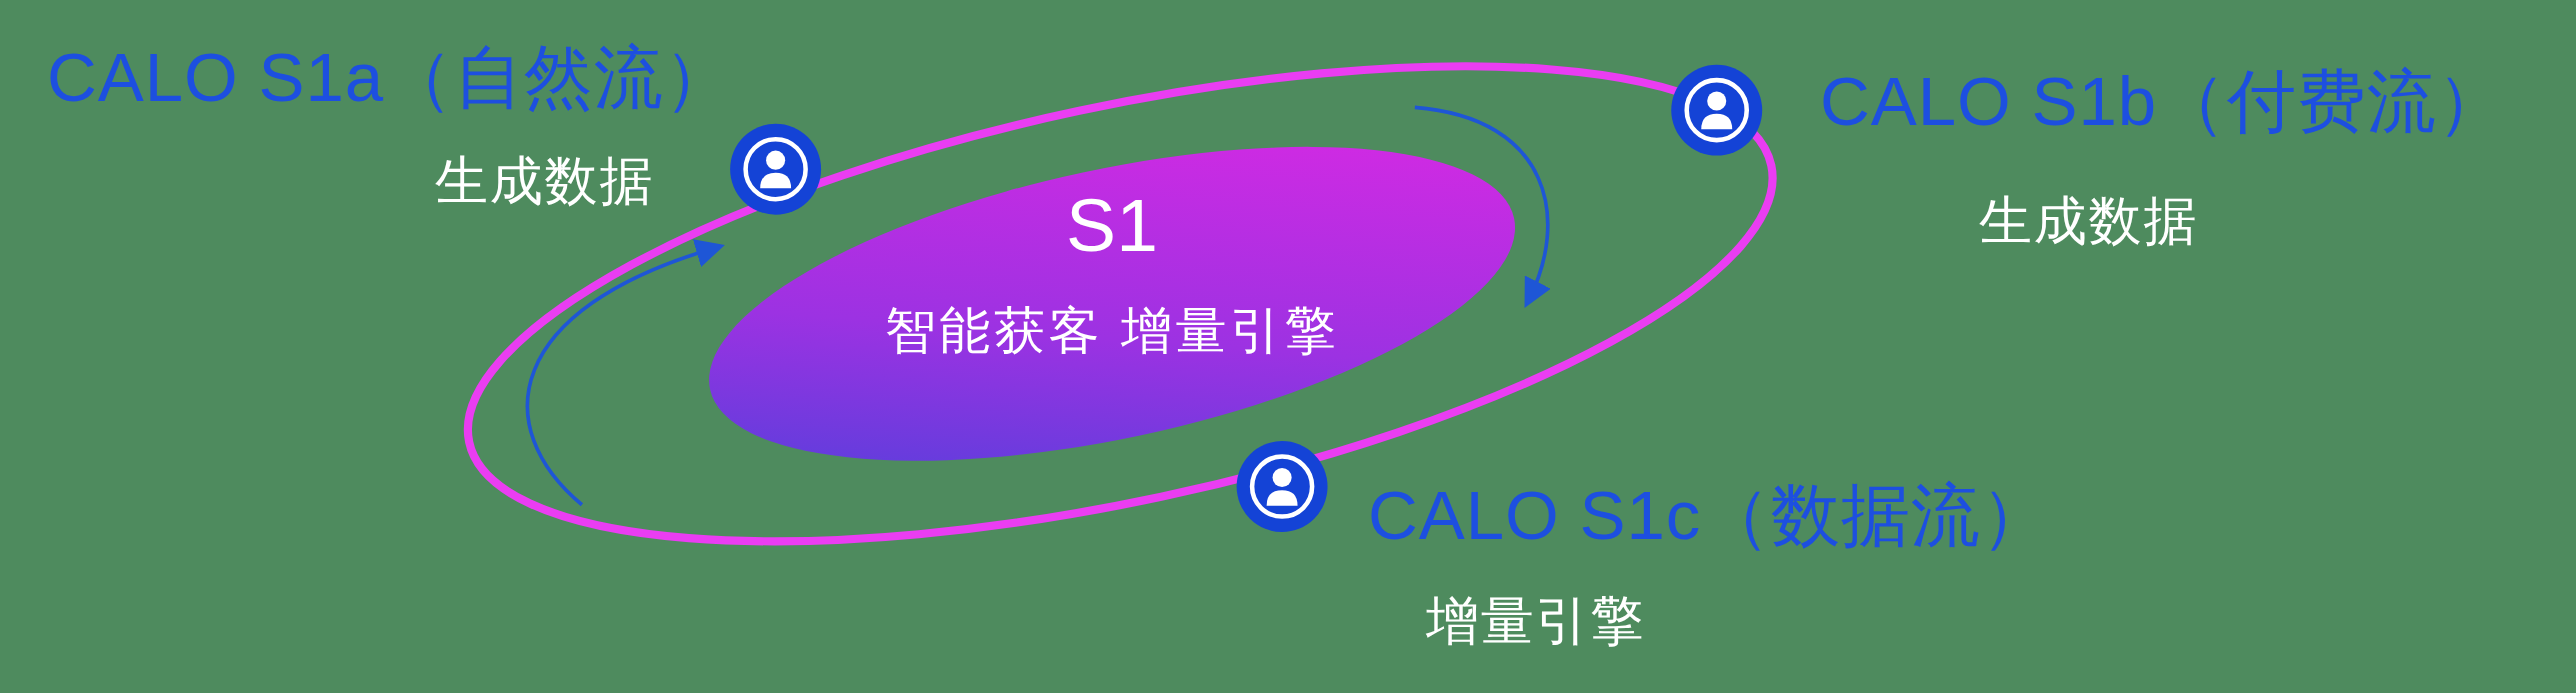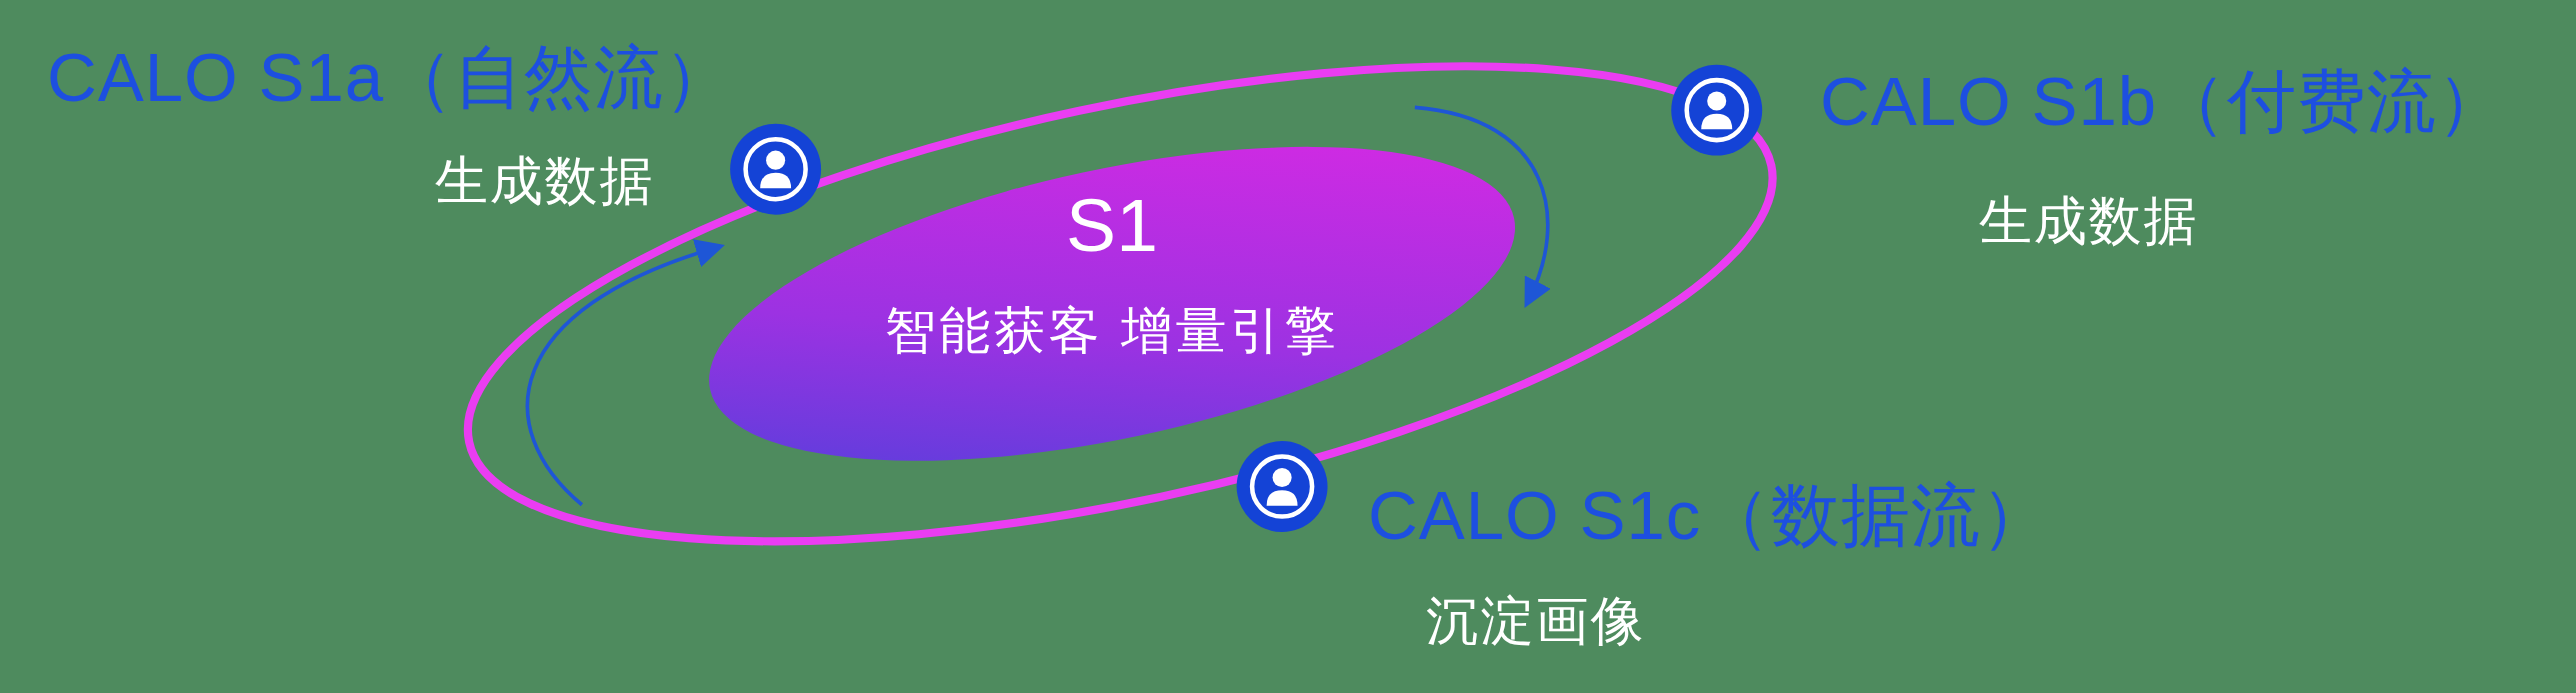--- a/index.html
+++ b/index.html
@@ -94,21 +94,21 @@
     <use href="#userIcon" transform="translate(1410,535)"></use>
   </svg>
 
   <div class="label node-title" style="left:47px; top:38px;">CALO S1a（自然流）</div>
   <div class="label node-sub" style="left:435px; top:151px;">生成数据</div>
 
   <div class="label node-title" style="left:1820px; top:62px;">CALO S1b（付费流）</div>
   <div class="label node-sub" style="left:1951px; top:191px;margin-left:28px;">生成数据</div>
 
   <div class="label node-title" style="left:1368px; top:476px;">CALO S1c（数据流）</div>
-  <div class="label node-sub" style="left:1426px; top:591px;">沉淀画像</div>
+  <div class="label node-sub" style="left:1426px; top:591px;">增量引擎</div>
 
   <div class="core-text">
     <div class="core-title">S1</div>
     <div class="core-sub">智能获客  增量引擎</div>
   </div>
 
 </div>
 
 
 </body></html>

